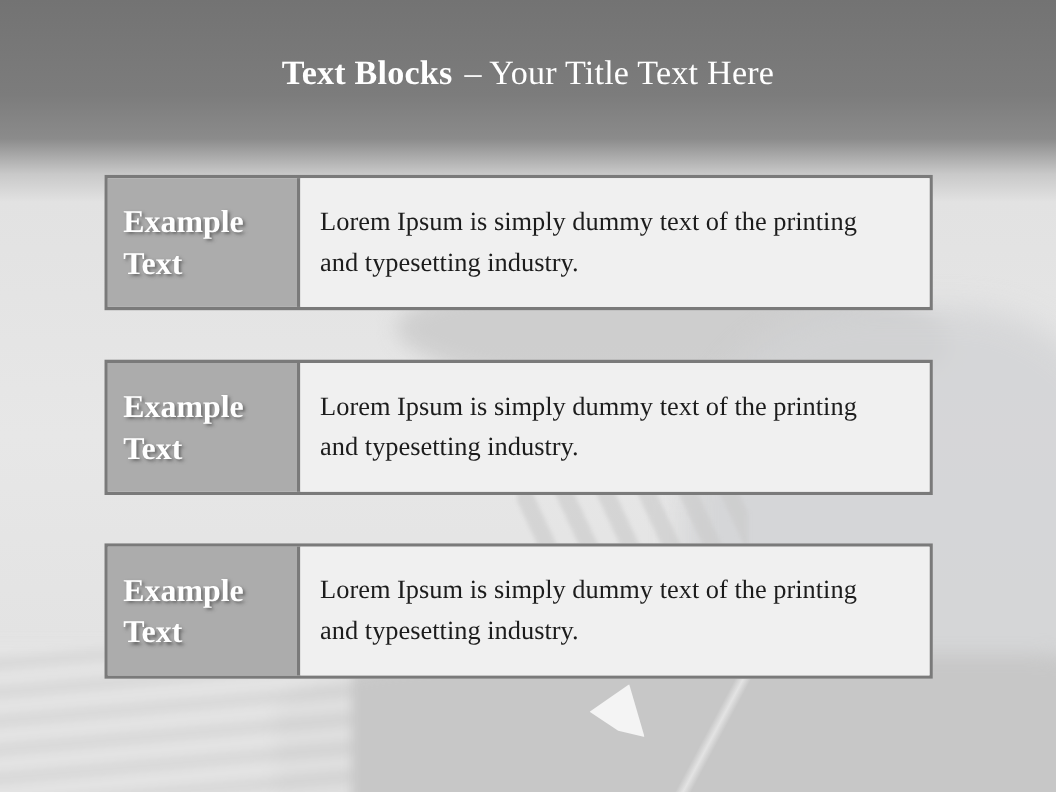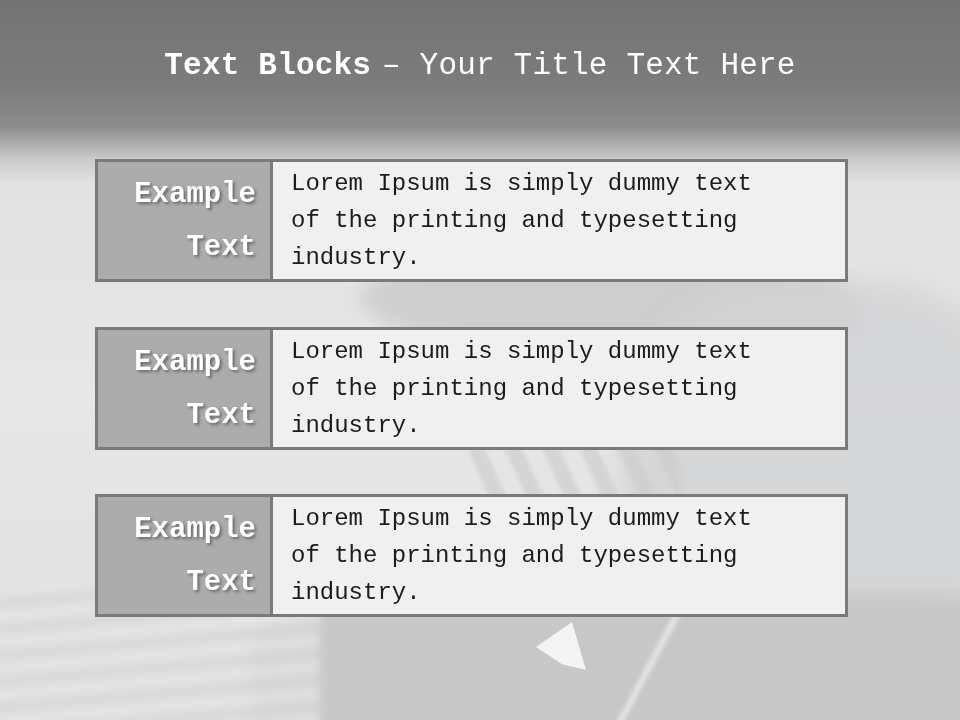--- a/index.html
+++ b/index.html
@@ -5,21 +5,21 @@
   html, body {
     margin: 0;
     padding: 0;
     background: #222;
   }
   .slide {
     position: relative;
     width: 960px;
     height: 720px;
     overflow: hidden;
-    font-family: Liberation Mono, monospace;
+    font-family: Liberation Serif, serif;
     background: linear-gradient(180deg,
       #737373 0%,
       #7c7c7c 12%,
       #8b8b8b 17.5%,
       #c9c9c9 22%,
       #e2e2e2 25.5%,
       #e7e7e7 55%,
       #e0e0e0 100%);
   }
 
@@ -99,25 +99,25 @@
 
   .row-label {
     box-sizing: border-box;
     width: 175px;
     flex: 0 0 175px;
     background: #acacac;
     border-right: 3px solid #7a7a7a;
     display: flex;
     align-items: center;
     justify-content: center;
-    text-align: right;
+    text-align: left;
     color: #ffffff;
     font-weight: bold;
     font-size: 29px;
-    line-height: 53px;
+    line-height: 38px;
     text-shadow: 2px 2px 3px rgba(70,70,70,0.65);
     padding: 0 14px;
   }
   .row-body {
     flex: 1 1 auto;
     background: #f0f0f0;
     display: flex;
     align-items: center;
     padding-left: 18px;
     padding-right: 62px;

